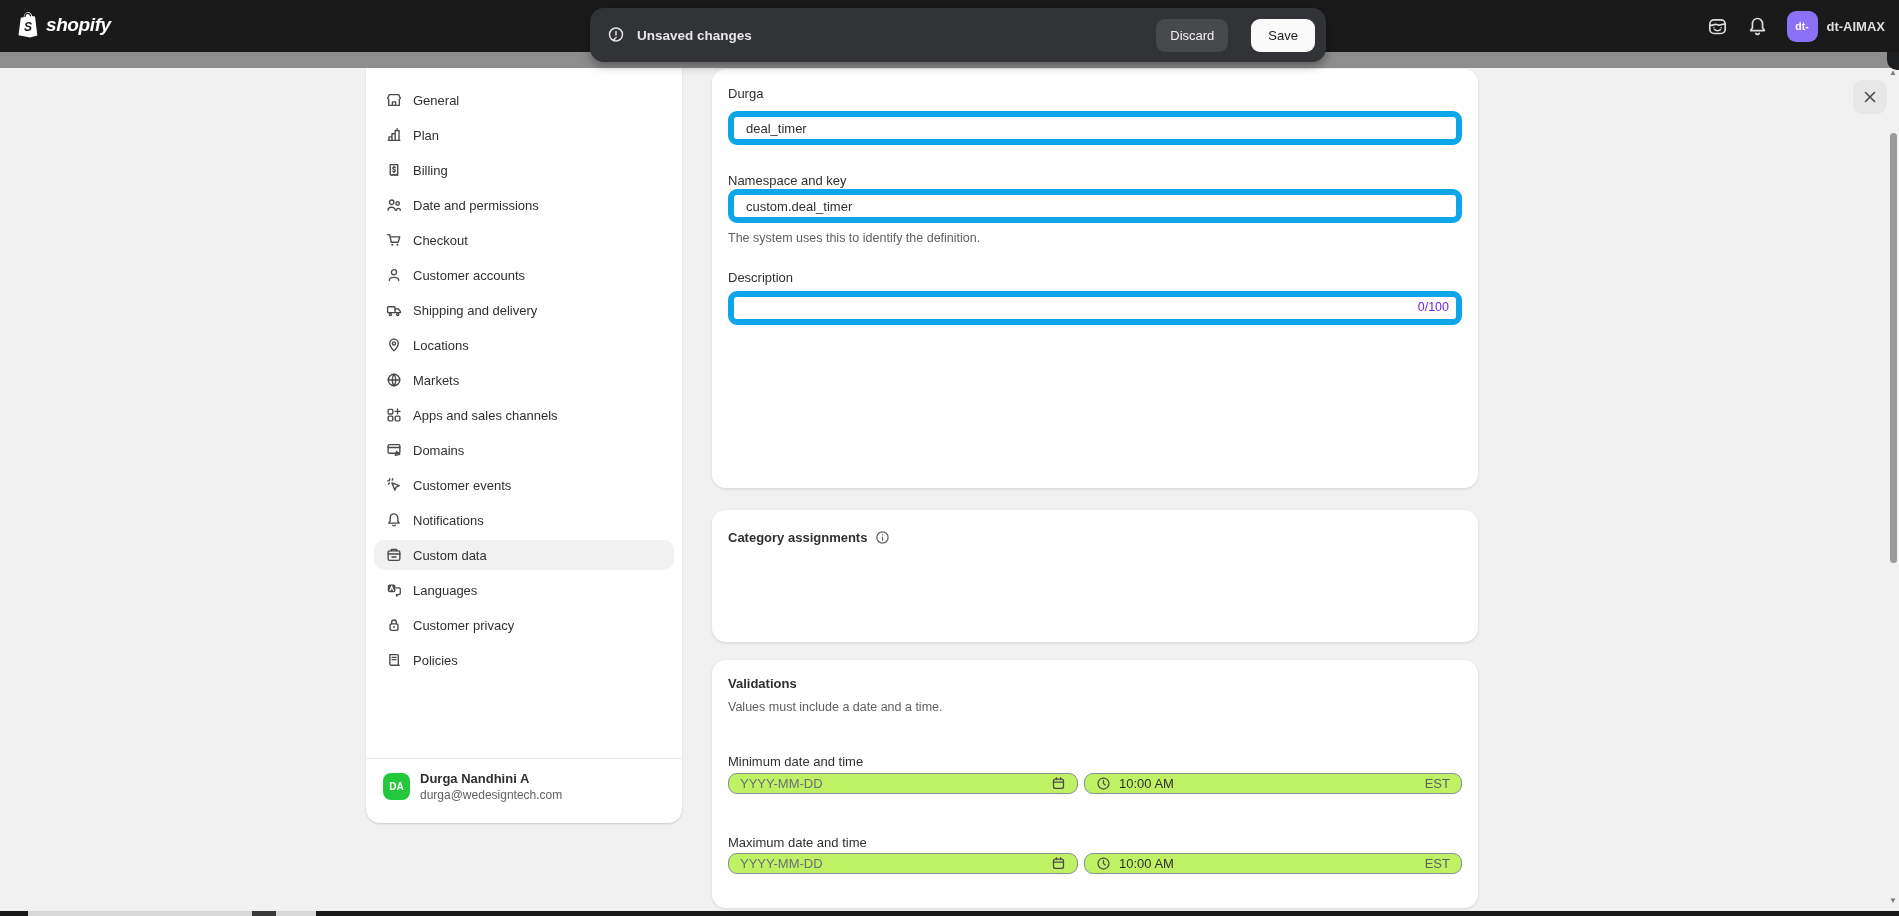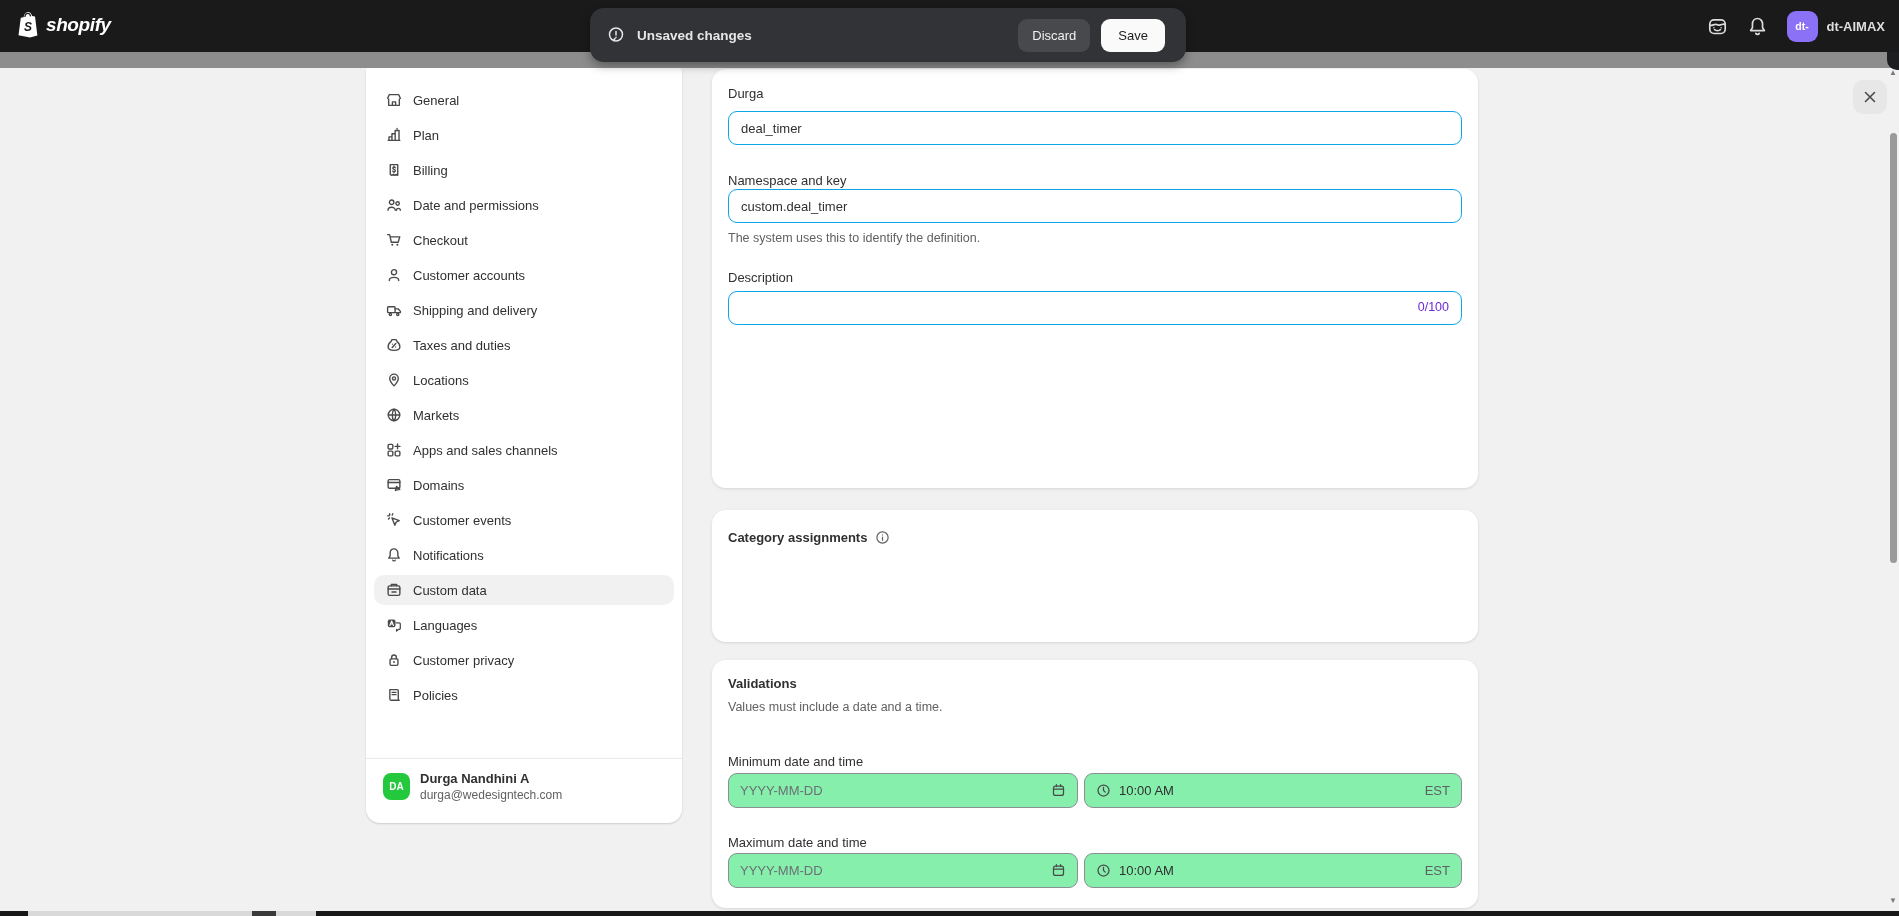--- a/index.html
+++ b/index.html
@@ -9,27 +9,27 @@
     font-family:"Liberation Sans","DejaVu Sans",sans-serif;
     -webkit-font-smoothing:antialiased;
   }
   svg{display:block}
   
   .topbar{position:absolute;top:0;left:0;right:0;height:52px;background:#1a1a1a;z-index:5}
   .band{position:absolute;top:52px;left:0;right:0;height:16px;background:#8d8d8d;z-index:1}
   .notch{position:absolute;top:52px;right:0;width:12px;height:18px;background:#1d1e1f;z-index:2;border-bottom-left-radius:10px}
   .logo{position:absolute;left:16px;top:11px;display:flex;align-items:center;gap:5px}
   .logo-word{color:#fff;font-style:italic;font-weight:700;font-size:19px;letter-spacing:-.4px}
-  .toast{position:absolute;left:590px;top:8px;width:596px;height:54px;background:#313336;border-radius:14px;
-         display:flex;align-items:center;gap:11px;padding:0 21px 0 16px;box-sizing:border-box;z-index:6;
+  .toast{position:absolute;left:590px;top:8px;width:736px;height:54px;background:#313336;border-radius:14px;
+         display:flex;align-items:center;gap:11px;padding:0 11px 0 16px;box-sizing:border-box;z-index:6;
          box-shadow:0 4px 10px rgba(0,0,0,.35)}
   .toast-msg{color:#e6e6e6;font-size:13.5px;font-weight:600;flex:1}
   .btn{border:none;height:33px;border-radius:9px;font-family:inherit;font-size:13px;font-weight:400;cursor:pointer}
   .btn-discard{background:#48494c;color:#f1f1f1;padding:0 14px}
-  .btn-save{background:#fafafa;color:#1c1d1e;padding:0 17px;margin-left:0}
+  .btn-save{background:#fafafa;color:#1c1d1e;padding:0 17px;margin-left:12px}
   .topbar-right{position:absolute;right:14px;top:0;height:52px;display:flex;align-items:center;gap:19px;z-index:6}
   .tb-icon{width:21px;height:21px;color:#dcdcdc}
   .store-pill{display:flex;align-items:center;gap:9px}
   .store-avatar{width:31px;height:31px;border-radius:9px;background:#8b71f5;color:#fff;font-size:10.5px;font-weight:700;
                 display:flex;align-items:center;justify-content:center}
   .store-name{color:#dedede;font-size:13px;font-weight:650}
   
   .sidebar-card{position:absolute;left:366px;top:68px;width:316px;height:755px;background:#fff;
                 border-radius:2px 2px 14px 14px;box-shadow:0 1px 2px rgba(0,0,0,.16);box-sizing:border-box;
                 padding:17px 8px 0;z-index:2}
@@ -44,39 +44,39 @@
                display:flex;align-items:center;justify-content:center;margin-top:3px}
   .user-name{font-size:13px;font-weight:600;line-height:17px}
   .user-email{font-size:12px;color:#616161;line-height:16px}
   
   .card{position:absolute;left:712px;width:766px;background:#fff;border-radius:14px;
         box-shadow:0 1px 3px rgba(26,26,26,.13);box-sizing:border-box;z-index:2}
   .card1{top:69px;height:419px}
   .card2{top:510px;height:132px}
   .card3{top:660px;height:248px}
   .f-label{position:absolute;left:16px;font-size:13px;color:#303030}
-  .tinput{position:absolute;left:16px;right:16px;height:34px;border:1px solid #0ea5e9;border-radius:9px;
+  .tinput{position:absolute;left:16px;right:16px;height:34px;border:6px solid #0ea5e9;border-radius:9px;
           box-sizing:border-box;padding:0 12px;font-size:13px;color:#303030;background:#fff;font-family:inherit;outline:none}
   .help{position:absolute;left:16px;font-size:12.5px;color:#616161}
   .counter{position:absolute;right:29px;font-size:12.5px;color:#6d28d9}
   .type-box{position:absolute;left:16px;right:16px;top:276px;height:55px;border:1px solid #e3e3e3;border-radius:12px;
             display:flex;align-items:center;padding:0 16px;box-sizing:border-box}
   .type-label{margin-left:21px;font-size:13.5px}
   .link{margin-left:auto;font-size:13px;font-weight:600;color:#005bd3;cursor:pointer;text-decoration:none}
   .segmented{position:absolute;left:16px;right:16px;top:348px;height:56px;background:#ebebeb;border-radius:12px;display:flex}
   .seg{width:50%;display:flex;align-items:center;justify-content:center;font-size:13.5px;color:#54585c;cursor:pointer;box-sizing:border-box}
   .seg.selected{background:#fff;border:1px solid #e6e6e6;border-radius:12px;color:#303030;font-weight:500;
                 box-shadow:0 2px 5px rgba(0,0,0,.10)}
   .card-title-row{position:absolute;left:16px;top:20px;display:flex;align-items:center;gap:8px}
   .card-title{font-size:13px;font-weight:700}
   .select-box{position:absolute;left:16px;right:16px;top:56px;height:56px;border:1px solid #e3e3e3;border-radius:12px;
               display:flex;align-items:center;gap:9px;padding:0 15px;box-sizing:border-box;cursor:pointer}
   .select-label{font-size:13px}
   .v-sub{position:absolute;left:16px;top:40px;font-size:12.5px;color:#616161}
-  .dinput{position:absolute;height:35px;border:1px solid #898f94;border-radius:9px;background:#86efac;box-sizing:border-box;
+  .dinput{position:absolute;height:21px;border:1px solid #898f94;border-radius:9px;background:#bef264;box-sizing:border-box;
           display:flex;align-items:center;padding:4px 11px;gap:8px}
   .d-place{font-size:13px;color:#6b7075}
   .d-cal{margin-left:auto;color:#4a4a4a}
   .t-val{font-size:13px;color:#303030}
   .t-zone{margin-left:auto;font-size:13px;color:#5c6165}
   .ico-sm{width:15px;height:15px;color:#4a4a4a}
   
   .close-btn{position:absolute;left:1853px;top:80px;width:34px;height:34px;border-radius:10px;background:#e7e7e7;
              display:flex;align-items:center;justify-content:center;cursor:pointer;z-index:3;color:#4a4a4a}
   .scroll-up{position:absolute;right:2px;top:68px;font-size:8px;color:#7a7a7a;z-index:3}
@@ -200,30 +200,20 @@
           <path d="M8.5 6.4 H11.4 L13.5 8.8 V10 H8.5"></path>
           <circle cx="4.1" cy="11.7" r="1.05"></circle>
           <circle cx="11" cy="11.7" r="1.05"></circle>
         </svg>
       </span>
     <span class="nav-label">Shipping and delivery</span>
   </div>
   <div class="nav-item">
     <span class="nav-icon">
         <svg viewBox="0 0 15 15" fill="none" stroke="currentColor" stroke-width="1.3" stroke-linecap="round" stroke-linejoin="round">
-          <path d="M5.6 2.5 H9.4 L10.4 4.4 C11.9 5.4 13 7.4 13 9.3 C13 11.4 10.9 12.5 7.5 12.5 C4.1 12.5 2 11.4 2 9.3 C2 7.4 3.1 5.4 4.6 4.4 Z M5.8 9.9 L9.2 6.1"></path>
-          <circle cx="6" cy="6.7" r=".55" fill="currentColor" stroke="none"></circle>
-          <circle cx="9" cy="9.3" r=".55" fill="currentColor" stroke="none"></circle>
-        </svg>
-      </span>
-    <span class="nav-label">Taxes and duties</span>
-  </div>
-  <div class="nav-item">
-    <span class="nav-icon">
-        <svg viewBox="0 0 15 15" fill="none" stroke="currentColor" stroke-width="1.3" stroke-linecap="round" stroke-linejoin="round">
           <path d="M7.5 13 C7.5 13 3.5 8.8 3.5 6 A4 4 0 0 1 11.5 6 C11.5 8.8 7.5 13 7.5 13 Z"></path>
           <circle cx="7.5" cy="6" r="1.45"></circle>
         </svg>
       </span>
     <span class="nav-label">Locations</span>
   </div>
   <div class="nav-item">
     <span class="nav-icon">
         <svg viewBox="0 0 15 15" fill="none" stroke="currentColor" stroke-width="1.3" stroke-linecap="round" stroke-linejoin="round">
           <circle cx="7.5" cy="7.5" r="5.4"></circle>

